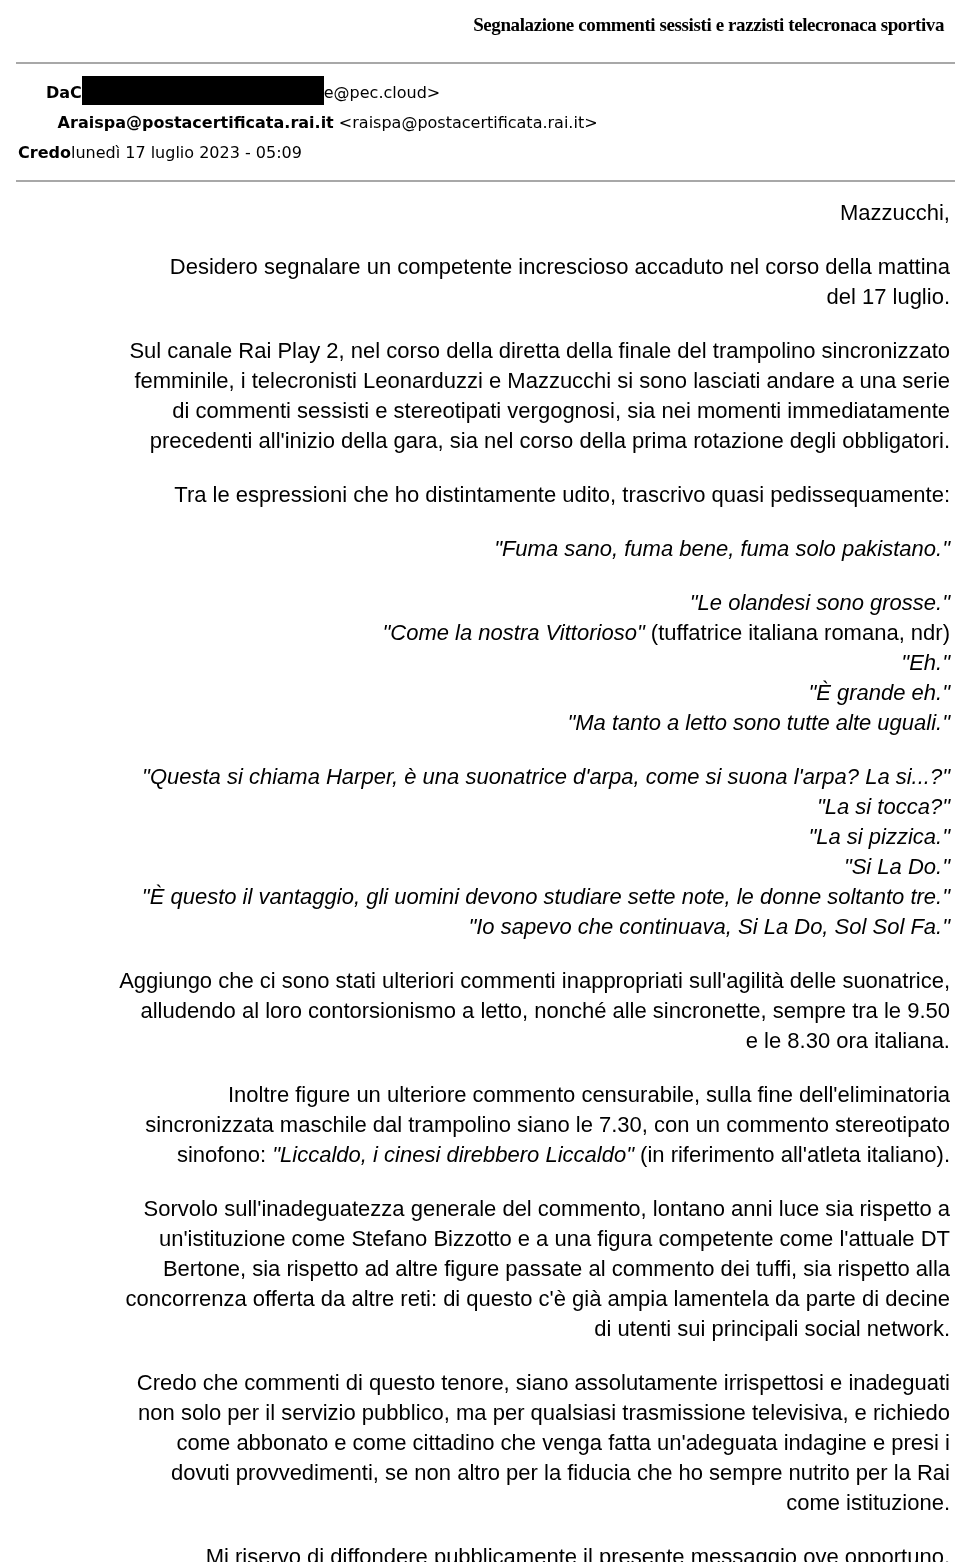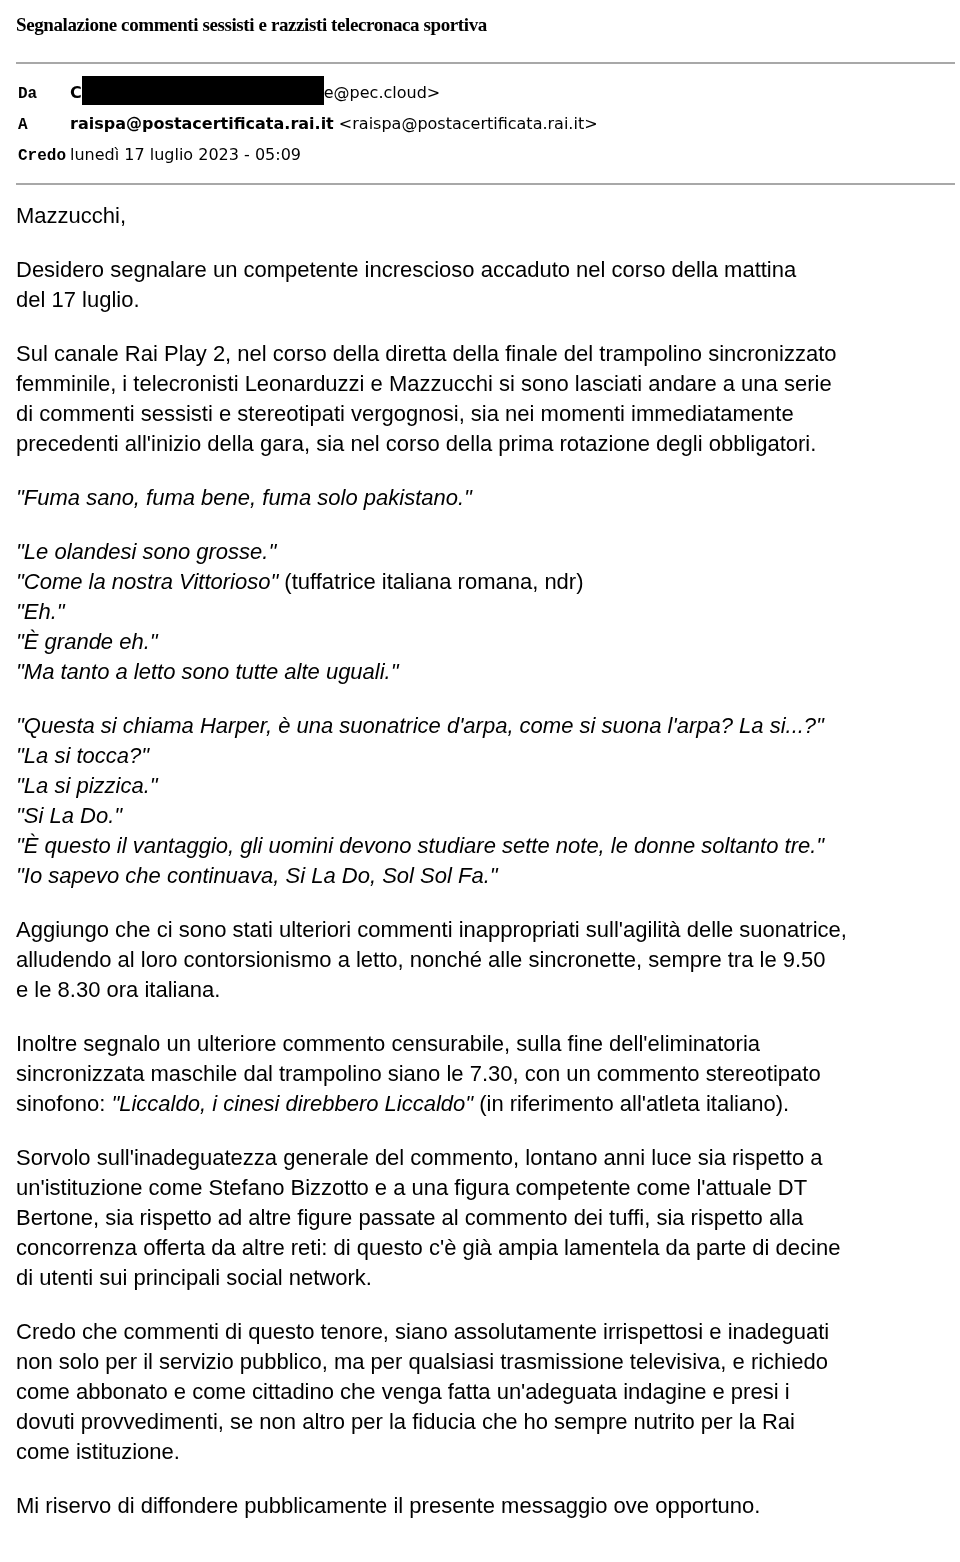--- a/index.html
+++ b/index.html
@@ -7,20 +7,21 @@
     padding: 0;
     background: #ffffff;
   }
   .page {
     position: relative;
     width: 960px;
     height: 1562px;
     overflow: hidden;
     background: #ffffff;
     color: #000000;
+    text-align: right;
   }
   .subject {
     margin: 13px 16px 0 16px;
     font-family: "Liberation Serif", serif;
     font-weight: bold;
     font-size: 19px;
     line-height: 24px;
     letter-spacing: -0.4px;
     color: #000000;
   }
@@ -36,21 +37,20 @@
     font-family: "DejaVu Sans", sans-serif;
     font-size: 16px;
     line-height: 30px;
     color: #000000;
   }
   .hrow { display: flex; align-items: baseline; }
   .hlabel {
     flex: 0 0 52px;
     font-weight: bold;
     white-space: nowrap;
-    font-family: Liberation Mono, monospace;
   }
   .hvalue { white-space: nowrap; }
   .hname { font-weight: bold; }
   .redaction {
     display: inline-block;
     width: 242px;
     height: 29px;
     background: var(--redaction, #000000);
     vertical-align: -7px;
   }
@@ -87,23 +87,24 @@
       <span class="hvalue">lunedì 17 luglio 2023 - 05:09</span>
     </div>
   </div>
 
   <div class="rule bottom"></div>
 
   <div class="body" id="email-body">
       <p><span>Mazzucchi,</span></p>
       <p><span>Desidero segnalare un competente increscioso accaduto nel corso della mattina</span><br><span>del 17 luglio.</span></p>
       <p><span>Sul canale Rai Play 2, nel corso della diretta della finale del trampolino sincronizzato</span><br><span>femminile, i telecronisti Leonarduzzi e Mazzucchi si sono lasciati andare a una serie</span><br><span>di commenti sessisti e stereotipati vergognosi, sia nei momenti immediatamente</span><br><span>precedenti all'inizio della gara, sia nel corso della prima rotazione degli obbligatori.</span></p>
+      <p><span>Tra le espressioni che ho distintamente udito, trascrivo quasi pedissequamente:</span></p>
       <p><span class="it">"Fuma sano, fuma bene, fuma solo pakistano."</span></p>
       <p><span class="it">"Le olandesi sono grosse."</span><br><span class="it">"Come la nostra Vittorioso"</span><span> (tuffatrice italiana romana, ndr)</span><br><span class="it">"Eh."</span><br><span class="it">"È grande eh."</span><br><span class="it">"Ma tanto a letto sono tutte alte uguali."</span></p>
       <p><span class="it">"Questa si chiama Harper, è una suonatrice d'arpa, come si suona l'arpa? La si...?"</span><br><span class="it">"La si tocca?"</span><br><span class="it">"La si pizzica."</span><br><span class="it">"Si La Do."</span><br><span class="it">"È questo il vantaggio, gli uomini devono studiare sette note, le donne soltanto tre."</span><br><span class="it">"Io sapevo che continuava, Si La Do, Sol Sol Fa."</span></p>
       <p><span>Aggiungo che ci sono stati ulteriori commenti inappropriati sull'agilità delle suonatrice,</span><br><span>alludendo al loro contorsionismo a letto, nonché alle sincronette, sempre tra le 9.50</span><br><span>e le 8.30 ora italiana.</span></p>
-      <p><span>Inoltre segnalo un ulteriore commento censurabile, sulla fine dell'eliminatoria</span><br><span>sincronizzata maschile dal trampolino siano le 7.30, con un commento stereotipato</span><br><span>sinofono: </span><span class="it">"Liccaldo, i cinesi direbbero Liccaldo"</span><span> (in riferimento all'atleta italiano).</span></p>
+      <p><span>Inoltre figure un ulteriore commento censurabile, sulla fine dell'eliminatoria</span><br><span>sincronizzata maschile dal trampolino siano le 7.30, con un commento stereotipato</span><br><span>sinofono: </span><span class="it">"Liccaldo, i cinesi direbbero Liccaldo"</span><span> (in riferimento all'atleta italiano).</span></p>
       <p><span>Sorvolo sull'inadeguatezza generale del commento, lontano anni luce sia rispetto a</span><br><span>un'istituzione come Stefano Bizzotto e a una figura competente come l'attuale DT</span><br><span>Bertone, sia rispetto ad altre figure passate al commento dei tuffi, sia rispetto alla</span><br><span>concorrenza offerta da altre reti: di questo c'è già ampia lamentela da parte di decine</span><br><span>di utenti sui principali social network.</span></p>
       <p><span>Credo che commenti di questo tenore, siano assolutamente irrispettosi e inadeguati</span><br><span>non solo per il servizio pubblico, ma per qualsiasi trasmissione televisiva, e richiedo</span><br><span>come abbonato e come cittadino che venga fatta un'adeguata indagine e presi i</span><br><span>dovuti provvedimenti, se non altro per la fiducia che ho sempre nutrito per la Rai</span><br><span>come istituzione.</span></p>
       <p><span>Mi riservo di diffondere pubblicamente il presente messaggio ove opportuno.</span></p>
     </div>
 
 </div>
 
 </body></html>

